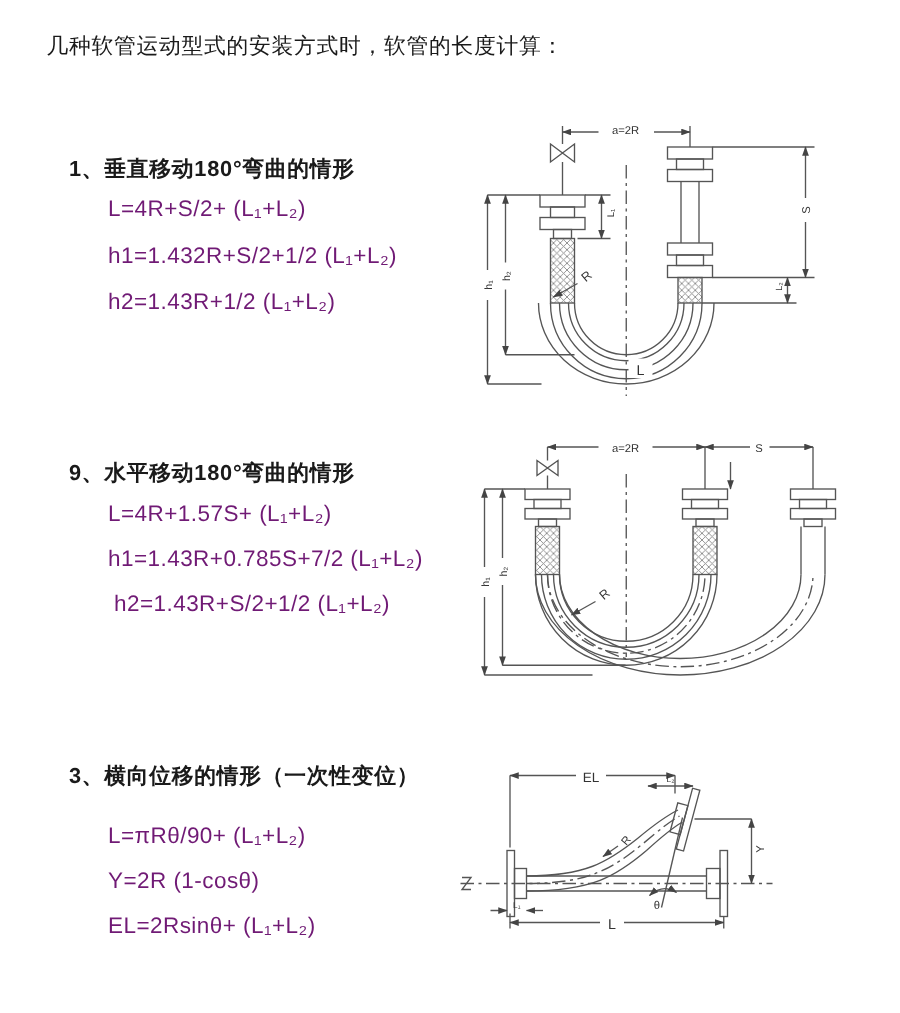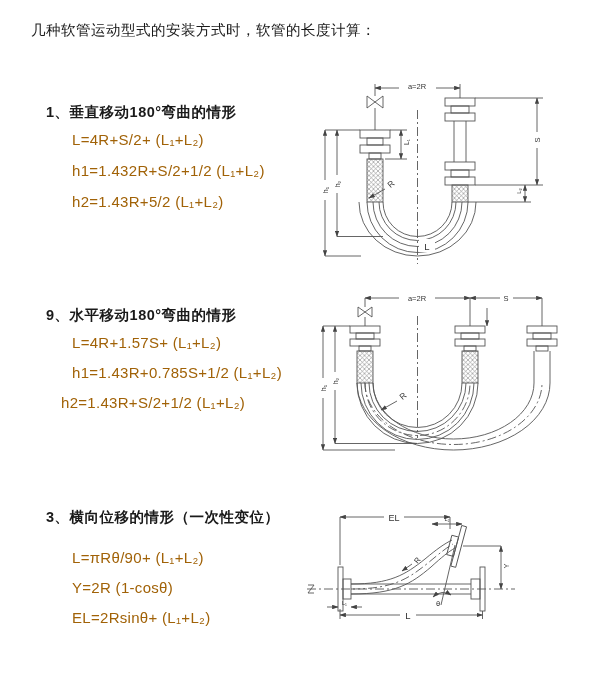--- a/index.html
+++ b/index.html
@@ -4,38 +4,38 @@
 <style>
   html,body{margin:0;padding:0;}
   body{
     width:600px;height:675px;position:relative;background:#ffffff;
     font-family:"Liberation Sans","DejaVu Sans",sans-serif;
     color:#1a1a1a;overflow:hidden;
   }
   .abs{position:absolute;white-space:nowrap;}
   .doc-title{left:31px;top:21px;font-size:14.5px;font-weight:400;letter-spacing:.5px;}
   .sec-heading{font-size:14.5px;font-weight:700;letter-spacing:.5px;text-align:center;}
-  .formula{font-size:15px;font-weight:400;letter-spacing:.3px;color:#a16207;}
+  .formula{font-size:15px;font-weight:400;letter-spacing:.3px;color:#701a75;}
   svg{position:absolute;}
   svg text{fill:#333;stroke:none;font-family:"Liberation Sans","DejaVu Sans",sans-serif;}
 </style>
 </head>
 <body>
 
 <div class="abs doc-title">几种软管运动型式的安装方式时，软管的长度计算：</div>
 
 <div class="abs sec-heading" style="left:46px;top:103px">1、垂直移动180°弯曲的情形</div>
 <div class="abs formula" style="left:72px;top:131px">L=4R+S/2+ (L₁+L₂)</div>
 <div class="abs formula" style="left:72px;top:162px">h1=1.432R+S/2+1/2 (L₁+L₂)</div>
-<div class="abs formula" style="left:72px;top:193px">h2=1.43R+5/2 (L₁+L₂)</div>
+<div class="abs formula" style="left:72px;top:193px">h2=1.43R+1/2 (L₁+L₂)</div>
 
 <div class="abs sec-heading" style="left:46px;top:306px">9、水平移动180°弯曲的情形</div>
 <div class="abs formula" style="left:72px;top:334px">L=4R+1.57S+ (L₁+L₂)</div>
-<div class="abs formula" style="left:72px;top:364px">h1=1.43R+0.785S+1/2 (L₁+L₂)</div>
-<div class="abs formula" style="left:61px;top:394px">h2=1.43R+S/2+1/2 (L₁+L₂)</div>
+<div class="abs formula" style="left:72px;top:364px">h1=1.43R+0.785S+7/2 (L₁+L₂)</div>
+<div class="abs formula" style="left:76px;top:394px">h2=1.43R+S/2+1/2 (L₁+L₂)</div>
 
 <div class="abs sec-heading" style="left:46px;top:508px">3、横向位移的情形（一次性变位）</div>
 <div class="abs formula" style="left:72px;top:549px">L=πRθ/90+ (L₁+L₂)</div>
 <div class="abs formula" style="left:72px;top:579px">Y=2R (1-cosθ)</div>
 <div class="abs formula" style="left:72px;top:609px">EL=2Rsinθ+ (L₁+L₂)</div>
 
 <svg style="left:315px;top:72px" width="275" height="200" viewBox="0 0 275 200">
   <defs>
     <marker id="ar1" markerWidth="7" markerHeight="5" refX="6.5" refY="2.5" orient="auto-start-reverse">
       <path d="M0,0 L7,2.5 L0,5 Z" fill="#444"></path>

